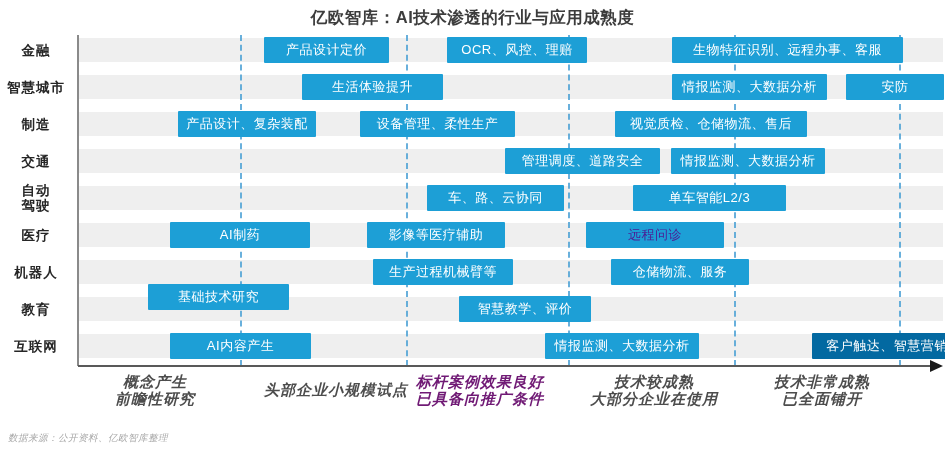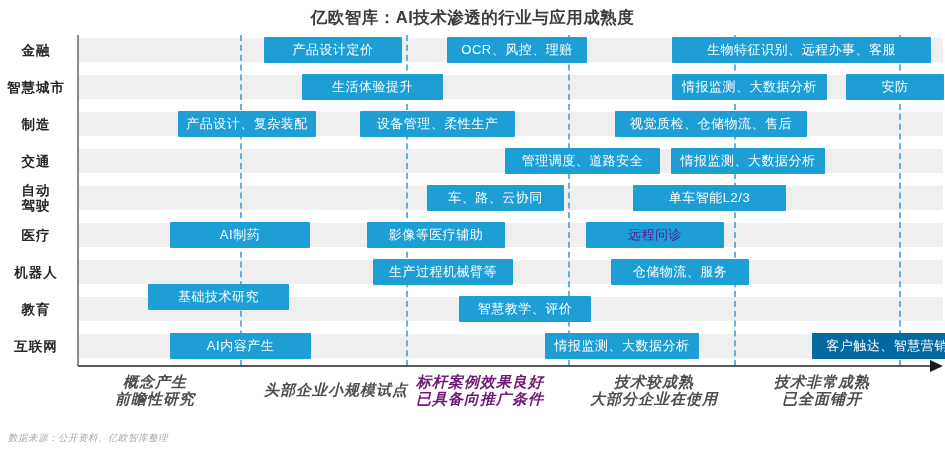--- a/index.html
+++ b/index.html
@@ -75,23 +75,23 @@
     <div class="y-axis-line"></div>
     <div class="x-axis-line"></div>
     <div class="x-axis-arrow"></div>
   <div class="divider" style="left: 240px; border-left-color: rgb(79, 163, 214);"></div>
       <div class="divider" style="left: 406px; border-left-color: rgb(79, 163, 214);"></div>
       <div class="divider" style="left: 568px; border-left-color: rgb(79, 163, 214);"></div>
       <div class="divider" style="left: 734px; border-left-color: rgb(79, 163, 214);"></div>
       <div class="divider" style="left: 899px; border-left-color: rgb(79, 163, 214);"></div>
       <div class="stripe" style="top: 38px; height: 24px; background: rgb(239, 239, 239);"></div>
       <div class="row-label" style="top: 31px; color: rgb(38, 38, 38);">金融</div>
-      <div class="bar" style="left: 264px; width: 138px; top: 37px; background: rgb(29, 159, 214); color: rgb(255, 255, 255);">产品设计定价</div>
+      <div class="bar" style="left: 264px; width: 125px; top: 37px; background: rgb(29, 159, 214); color: rgb(255, 255, 255);">产品设计定价</div>
       <div class="bar" style="left: 447px; width: 140px; top: 37px; background: rgb(29, 159, 214); color: rgb(255, 255, 255);">OCR、风控、理赔</div>
-      <div class="bar" style="left: 672px; width: 259px; top: 37px; background: rgb(29, 159, 214); color: rgb(255, 255, 255);">生物特征识别、远程办事、客服</div>
+      <div class="bar" style="left: 672px; width: 231px; top: 37px; background: rgb(29, 159, 214); color: rgb(255, 255, 255);">生物特征识别、远程办事、客服</div>
       <div class="stripe" style="top: 75px; height: 24px; background: rgb(239, 239, 239);"></div>
       <div class="row-label" style="top: 68px; color: rgb(38, 38, 38);">智慧城市</div>
       <div class="bar" style="left: 302px; width: 141px; top: 74px; background: rgb(29, 159, 214); color: rgb(255, 255, 255);">生活体验提升</div>
       <div class="bar" style="left: 672px; width: 155px; top: 74px; background: rgb(29, 159, 214); color: rgb(255, 255, 255);">情报监测、大数据分析</div>
       <div class="bar" style="left: 846px; width: 98px; top: 74px; background: rgb(29, 159, 214); color: rgb(255, 255, 255);">安防</div>
       <div class="stripe" style="top: 112px; height: 24px; background: rgb(239, 239, 239);"></div>
       <div class="row-label" style="top: 105px; color: rgb(38, 38, 38);">制造</div>
       <div class="bar" style="left: 178px; width: 138px; top: 111px; background: rgb(29, 159, 214); color: rgb(255, 255, 255);">产品设计、复杂装配</div>
       <div class="bar" style="left: 360px; width: 155px; top: 111px; background: rgb(29, 159, 214); color: rgb(255, 255, 255);">设备管理、柔性生产</div>
       <div class="bar" style="left: 615px; width: 192px; top: 111px; background: rgb(29, 159, 214); color: rgb(255, 255, 255);">视觉质检、仓储物流、售后</div>

